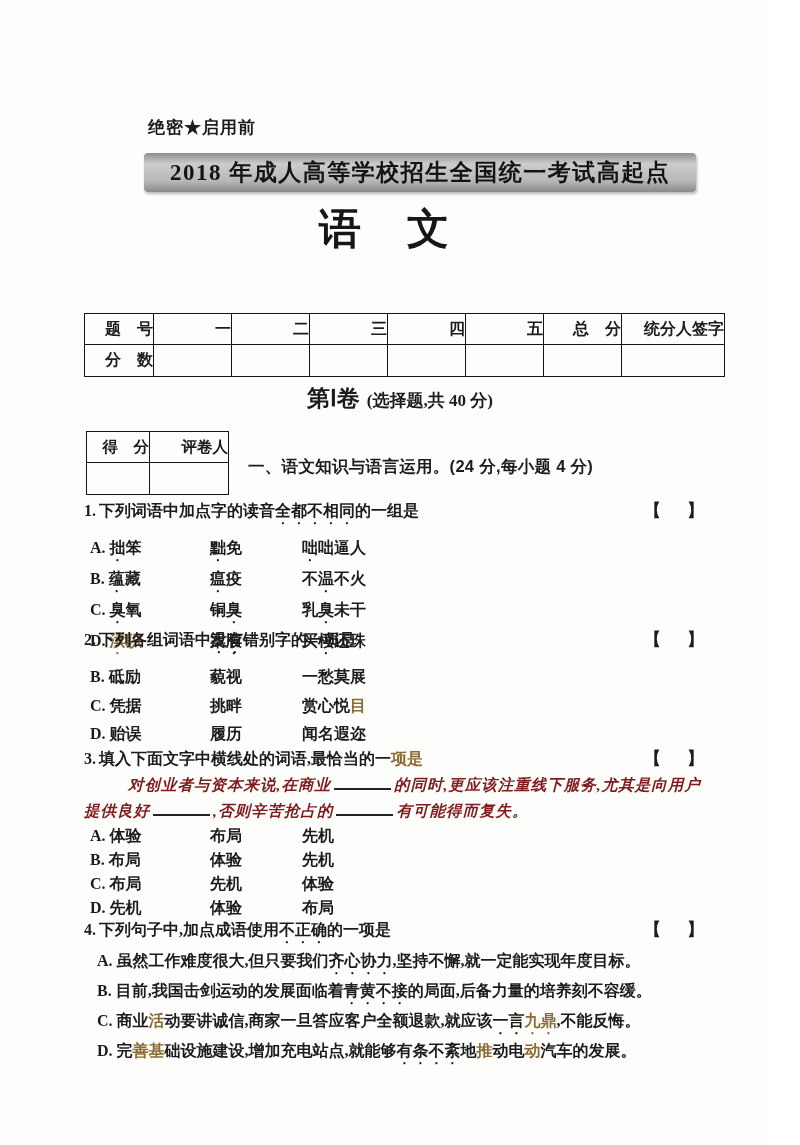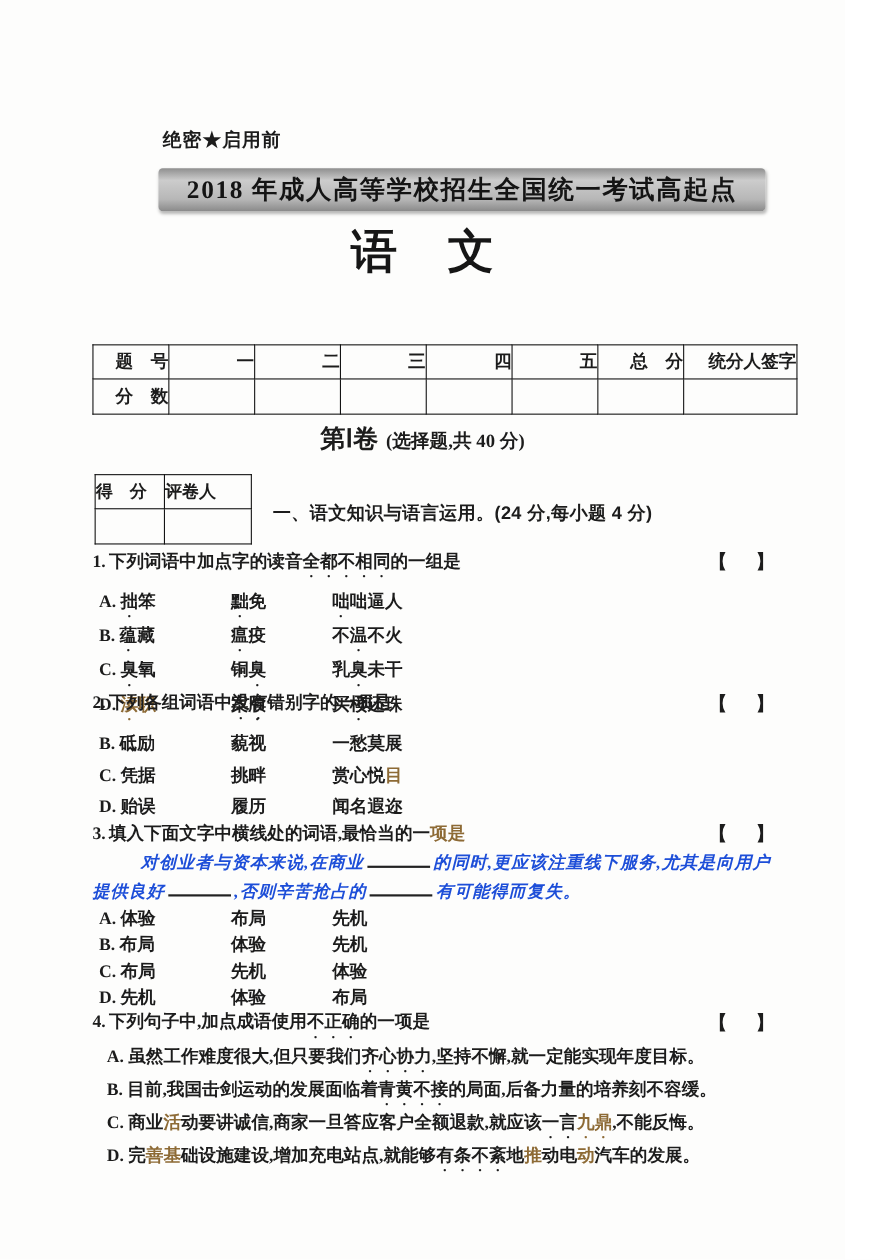--- a/index.html
+++ b/index.html
@@ -26,28 +26,28 @@
               font-style:italic;font-weight:700;font-size:15px;letter-spacing:.5px;color:#1f1f1f;}
   .seg-hl{background:#cfa867;padding:1px 2px;border-radius:2px;}
 
   
   table{border-collapse:collapse;}
   .score-table{position:absolute;left:84px;top:313px;width:632px;table-layout:fixed;}
   .score-table td{border:1.6px solid #141414;height:30px;text-align:right;
                   font-weight:700;font-size:16px;padding:0;}
   .score-table tr:nth-child(2) td{height:31px;}
   .grader-box{position:absolute;left:86px;top:431px;}
-  .grader-box td{border:1.6px solid #141414;text-align:left;font-weight:700;
+  .grader-box td{border:1.6px solid #141414;text-align:right;font-weight:700;
                  font-size:15.5px;padding:0;}
   .grader-box tr:first-child td{height:30px;}
   .grader-box tr:last-child td{height:31px;}
   .gb-c1{width:62px;} .gb-c2{width:78px;}
 
   
-  .part-heading{position:absolute;top:383px;left:0;width:100%;text-align:center;}
+  .part-heading{position:absolute;top:383px;left:0;width:100%;text-align:center;padding-left:16px;}
   .part-main{font-weight:700;font-size:23px;}
   .part-sub{font-weight:700;font-size:17px;margin-left:3px;}
   .section-heading{position:absolute;left:248px;top:456px;
                    font:700 16.5px "Liberation Sans",sans-serif;letter-spacing:.3px;}
 
   
   #questions{position:absolute;left:84px;top:0;width:634px;}
   .question{position:absolute;left:0;width:100%;}
   .question.qi0{top:497px;} .question.qi1{top:626px;}
   .question.qi2{top:746px;} .question.qi3{top:917px;}
@@ -58,21 +58,21 @@
   .qnum{margin-right:3px;}
   .bracket{position:absolute;right:14px;top:0;font-weight:700;font-size:17px;}
   .bracket .sp{display:inline-block;width:26px;}
 
   .opt-row{display:grid;grid-template-columns:120px 92px auto;padding-left:6px;
            line-height:28.5px;font-size:16px;font-weight:700;}
   .qi2 .opt-row{line-height:24px;}
   .opt-label{margin-right:4px;}
 
   .passage{text-indent:44px;line-height:26px;margin:0;width:620px;
-           font-style:italic;font-weight:700;font-size:15.5px;letter-spacing:1px;color:#1d4ed8;}
+           font-style:italic;font-weight:700;font-size:15.5px;letter-spacing:1px;color:#7f1d1d;}
   .sentence-row{padding-left:13px;line-height:26.5px;font-size:16px;font-weight:700;}
 
   .blank{display:inline-block;width:57px;height:13px;border-bottom:2px solid #222;
          margin:0 3px;}
   .seg-dot{-webkit-text-emphasis:filled dot currentColor;
            -webkit-text-emphasis-position:under right;
            text-emphasis:filled dot currentColor;
            text-emphasis-position:under right;}
   .seg-brown{color:#8d6a35;}
 </style>

